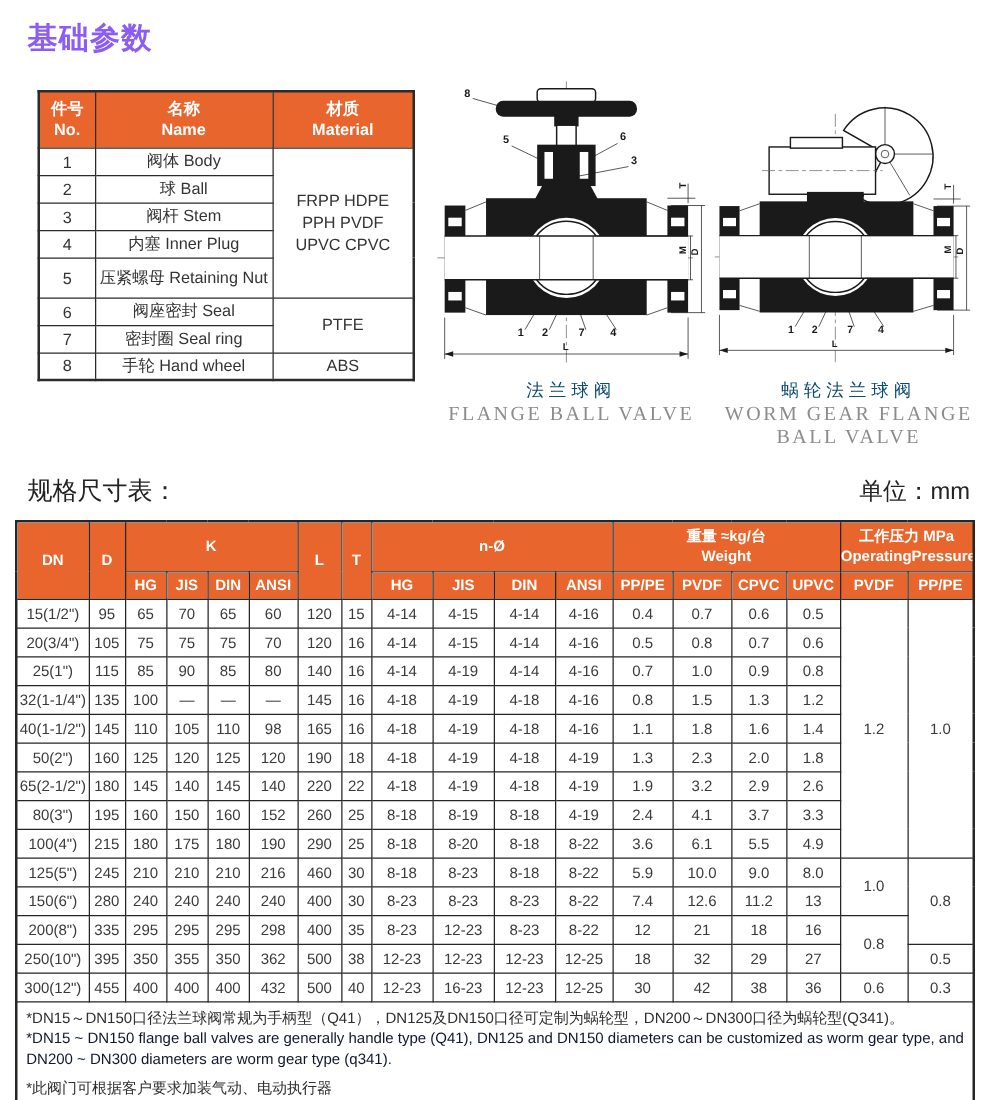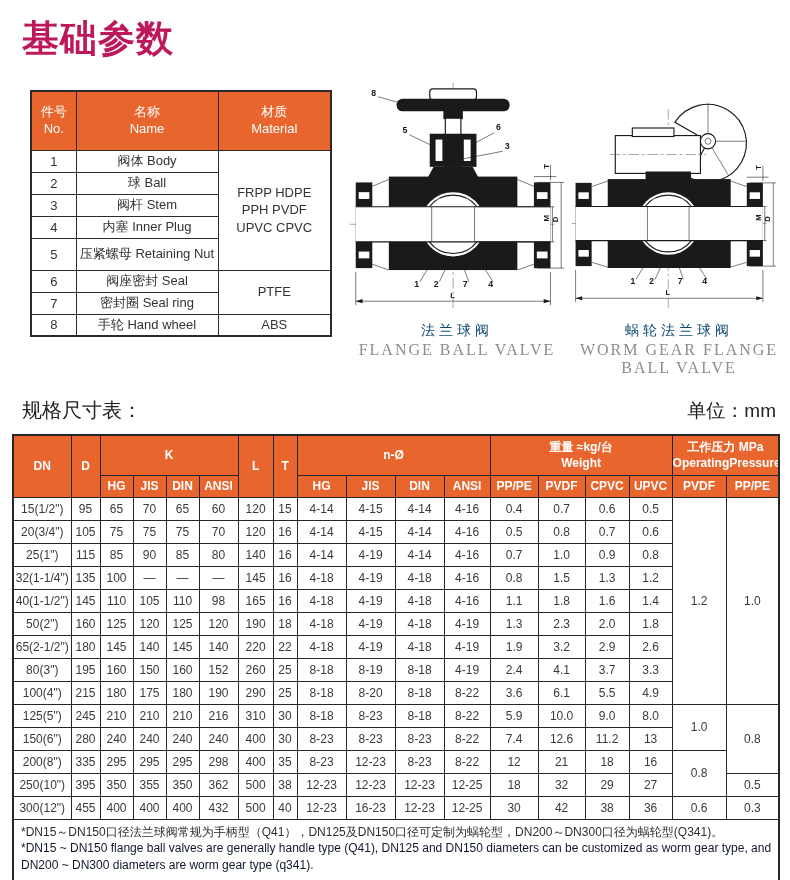--- a/index.html
+++ b/index.html
@@ -2,28 +2,28 @@
 <html style="--accent: #e8662d;"><head>
 <meta charset="utf-8">
 <style>
   * { margin:0; padding:0; box-sizing:border-box; }
   html,body { background:#ffffff; }
   .page {
     width:790px; height:880px; background:#fff; overflow:hidden;
     font-family:"Liberation Sans", sans-serif; color:#333; position:relative;
   }
   .page-title {
-    font-size:37px; font-weight:600; color:#be185d;
+    font-size:24px; font-weight:600; color:#8b5cf6;
     padding:14px 16px 0 22px; letter-spacing:1px;
   }
   
   .top-section { display:flex; margin:26px 8px 0 30px; align-items:flex-start; }
   table.parts { border-collapse:collapse; table-layout:fixed; width:300px; flex:0 0 300px; }
   table.parts th, table.parts td { border:1px solid #2b2b2b; text-align:center; vertical-align:middle; }
-  table.parts thead th { background:var(--accent); color:#fff; font-size:13px; font-weight:normal; height:59px; line-height:1.3; }
+  table.parts thead th { background:var(--accent); color:#fff; font-size:13px; font-weight:bold; height:45px; line-height:1.3; }
   table.parts tbody td { font-size:13px; color:#333; height:22px; }
   table.parts tbody tr:nth-child(5) td { height:32px; }
   table.parts td.mat { font-size:13px; line-height:1.35; padding:0 4px; }
   table.parts { border:2px solid #2b2b2b; }
 
   .diagrams { flex:1; display:flex; justify-content:space-between; padding-left:14px; margin-top:-14px; }
   .diagram { width:222px; text-align:center; }
   .diagram svg { display:block; }
   .cap-cn { font-size:14px; color:#0c4a6e; letter-spacing:4px; margin-top:2px; }
   .cap-en { font-size:16px; color:#8c8c8c; letter-spacing:2px; margin-top:1px;font-family:Liberation Serif, serif; }
@@ -479,21 +479,21 @@
           <td>5.5</td>
           <td>4.9</td>
         </tr>
         <tr>
           <td>125(5")</td>
           <td>245</td>
           <td>210</td>
           <td>210</td>
           <td>210</td>
           <td>216</td>
-          <td>310</td>
+          <td>460</td>
           <td>30</td>
           <td>8-18</td>
           <td>8-23</td>
           <td>8-18</td>
           <td>8-22</td>
           <td>5.9</td>
           <td>10.0</td>
           <td>9.0</td>
           <td>8.0</td>
           <td rowspan="2">1.0</td>

